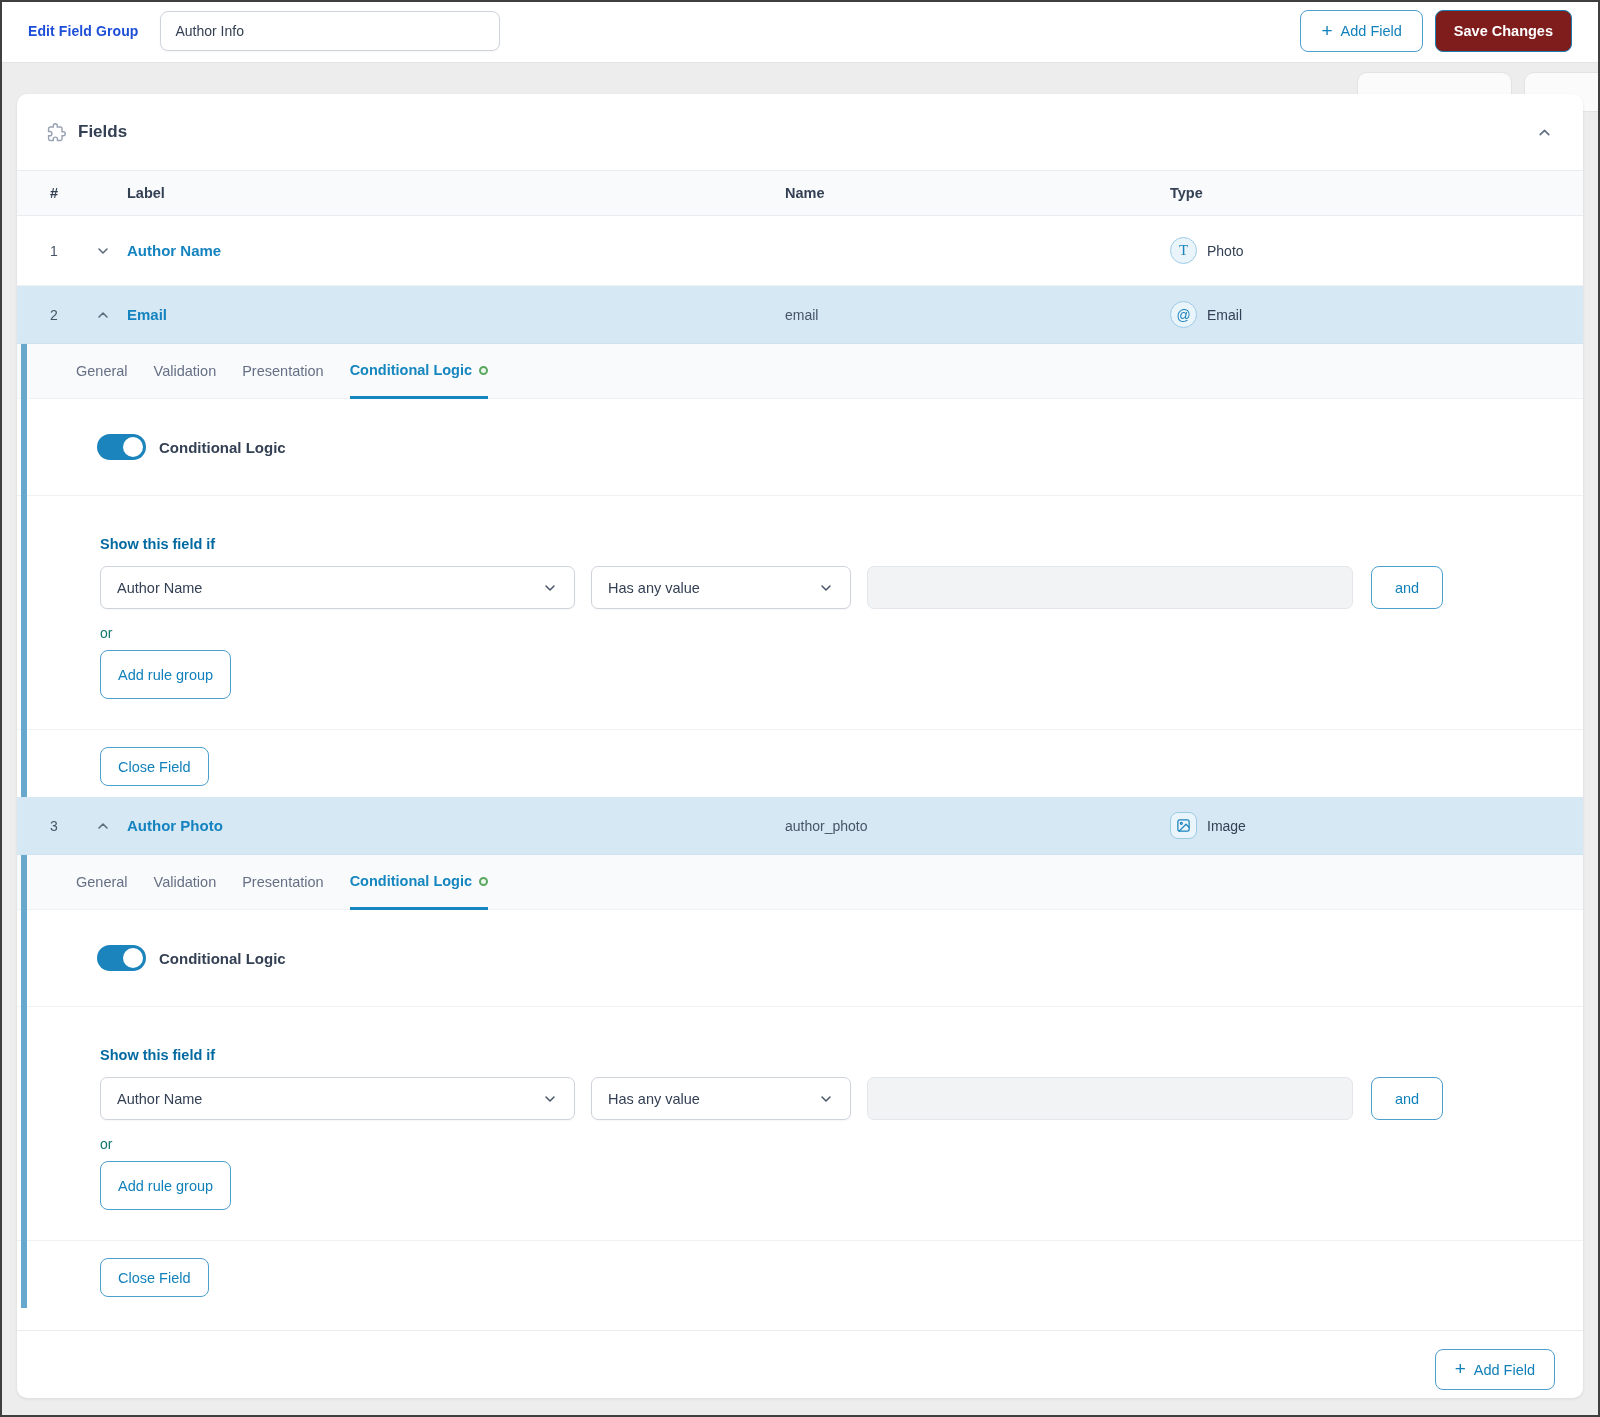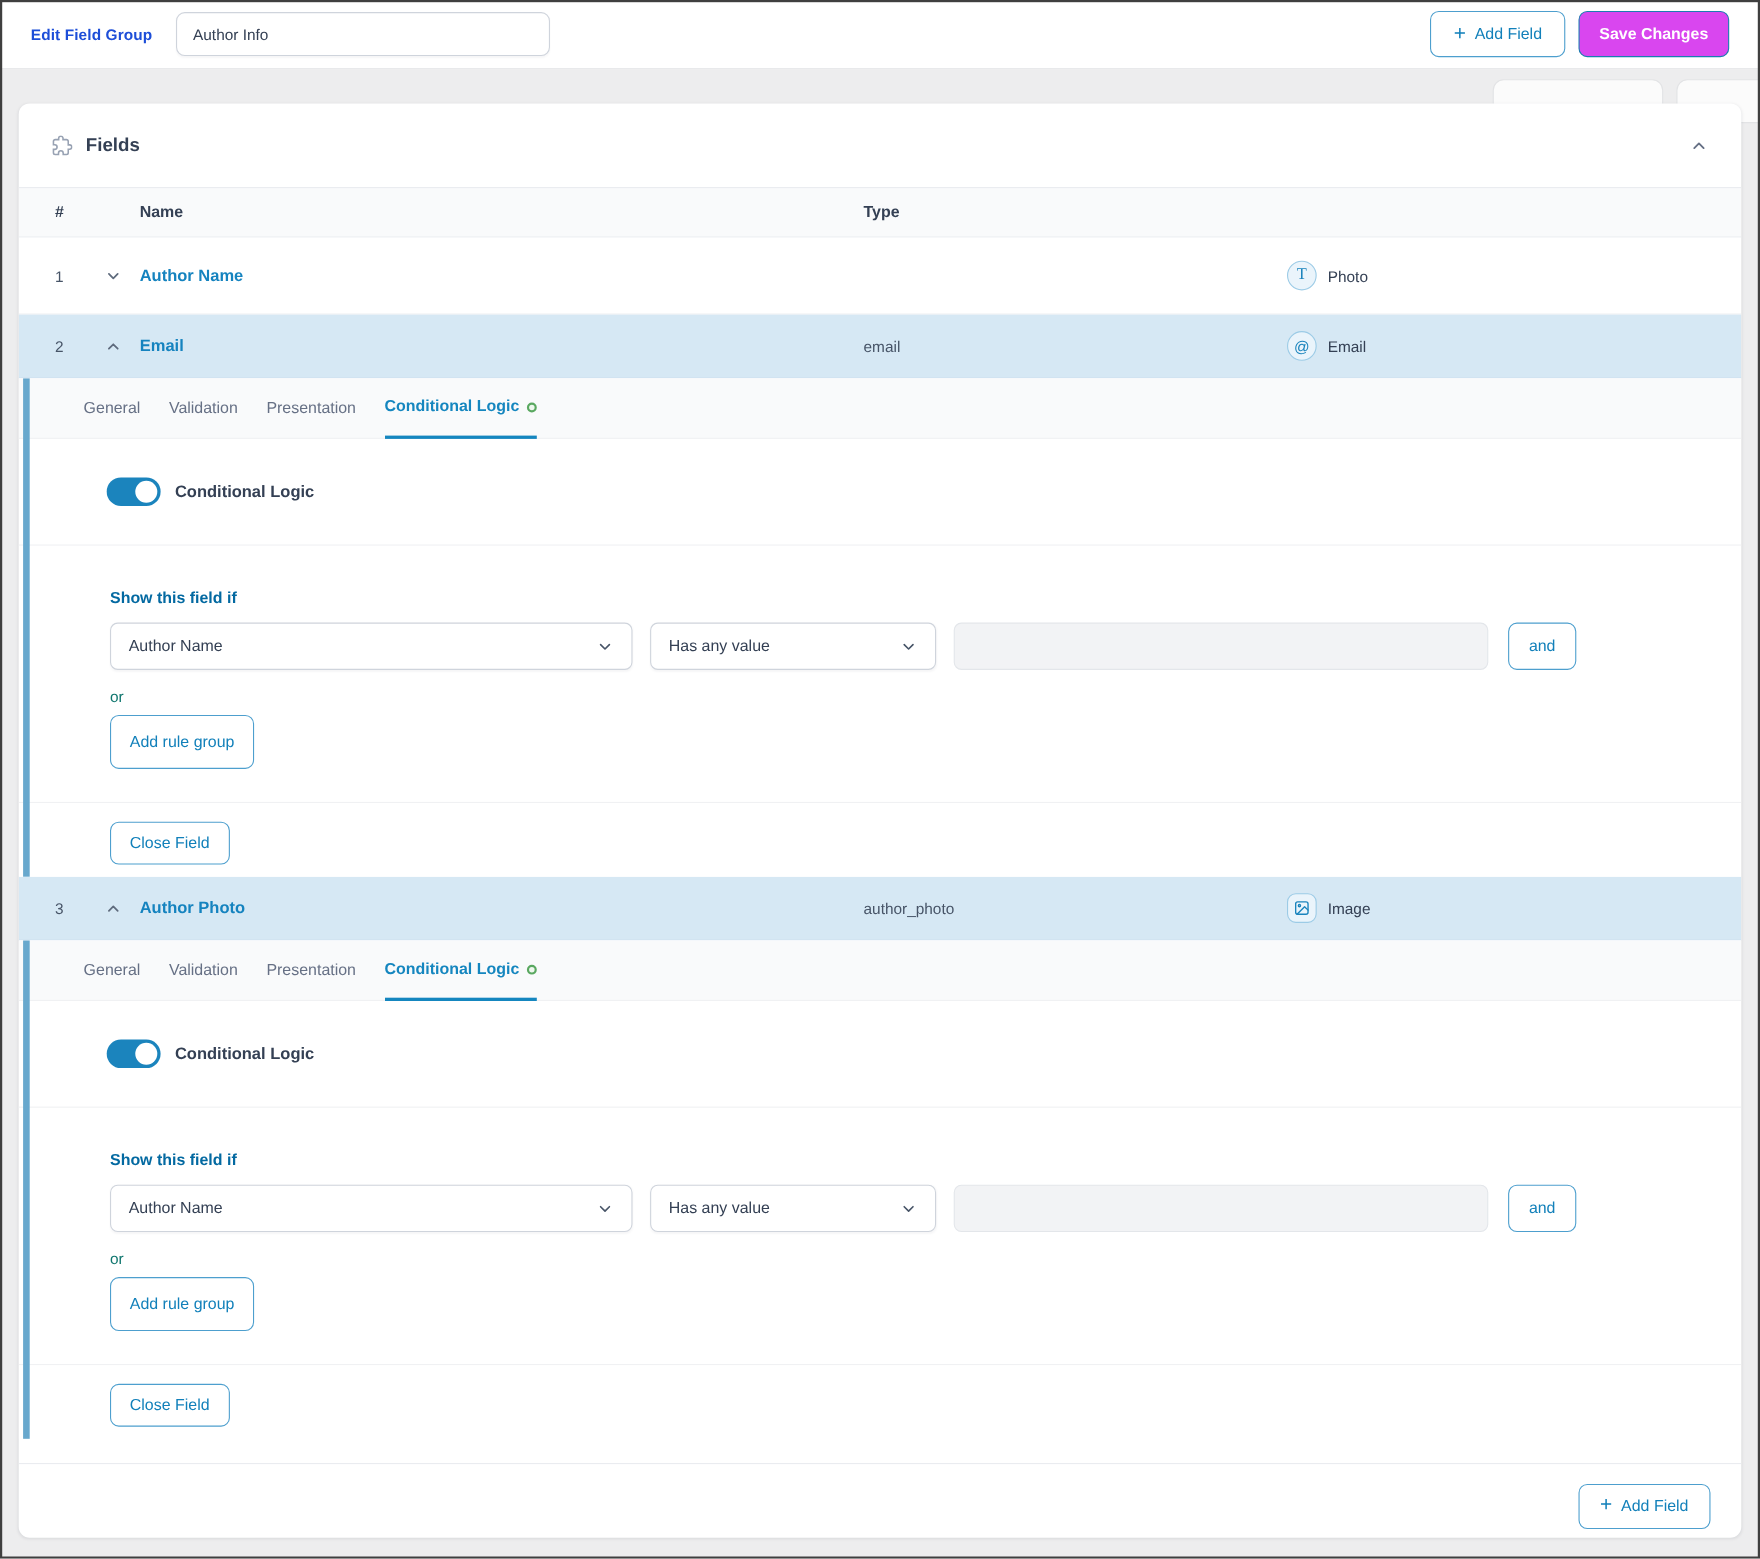--- a/index.html
+++ b/index.html
@@ -21,21 +21,21 @@
   .page-title { font-size:14px; font-weight:700; color:#1d4ed8; letter-spacing:.1px; }
   .title-input {
     margin-left:22px; width:340px; height:40px; border:1px solid #cfd4dc; border-radius:8px;
     padding:0 14px; font-size:14px; color:#344054; font-family:"Liberation Sans",sans-serif;
     box-shadow:0 1px 2px rgba(16,24,40,.04);
   }
   .topbar-actions { margin-left:auto; display:flex; gap:12px; }
   .btn { display:inline-flex; align-items:center; justify-content:center; gap:8px;
     border-radius:8px; font-size:14.5px; cursor:pointer; font-family:"Liberation Sans",sans-serif; }
   .btn-outline { background:#fff; border:1px solid #4d9fce; color:#1280ba; }
-  .btn-primary { background:#d946ef; border:1px solid #1b7db1; color:#fff; font-weight:600; }
+  .btn-primary { background:#7f1d1d; border:1px solid #1b7db1; color:#fff; font-weight:600; }
   .btn-add-top { height:42px; padding:0 20px; }
   .btn-save { height:42px; padding:0 18px; }
   .plus { font-size:19px; font-weight:400; line-height:1; position:relative; top:-1px; }
 
   .ghost-tab { position:absolute; top:72px; height:40px; background:#fbfbfb;
     border:1px solid #e2e3e5; border-radius:10px 10px 0 0; z-index:1; }
   .ghost-tab.g1 { left:1357px; width:155px; }
   .ghost-tab.g2 { left:1524px; width:90px; }
 
   
@@ -88,21 +88,21 @@
   .cond-title { font-size:14.5px; font-weight:700; color:#0369a1; }
   .rule-row { display:flex; align-items:center; gap:16px; margin-top:14px; }
   .select { height:43px; border:1px solid #cfd4dc; border-radius:7px; background:#fff;
     display:flex; align-items:center; justify-content:space-between; padding:0 16px;
     font-size:14.5px; color:#344054; cursor:pointer; box-shadow:0 1px 2px rgba(16,24,40,.04); }
   .select .chev { color:#475467; display:inline-flex; }
   .sel-field { width:475px; }
   .sel-op { width:260px; }
   .value-input { width:486px; height:43px; background:#f2f3f5; border:1px solid #e3e6ea;
     border-radius:7px; font-family:"Liberation Sans",sans-serif; }
-  .btn-and { width:62px; height:43px; margin-left:2px; }
+  .btn-and { width:72px; height:43px; margin-left:2px; }
   .or-label { margin-top:16px; font-size:14px; font-weight:400; color:#0f766e; }
   .btn-add-rule { margin-top:9px; height:49px; padding:0 17px; }
   .close-row { border-top:1px solid #f0f1f3; padding:17px 0 11px 83px; }
   .btn-close-field { height:39px; padding:0 17px; }
 
   
   .card-footer { margin-top:22px; border-top:1px solid #eaecf0;
     padding:18px 28px 0; display:flex; justify-content:flex-end; }
   .btn-add-bottom { height:41px; padding:0 19px; }
 
@@ -142,20 +142,21 @@
     <span class="collapse-btn">
       <svg width="17" height="17" viewBox="0 0 24 24" fill="none" stroke="currentColor" stroke-width="2.4" stroke-linecap="round" stroke-linejoin="round">
           <polyline points="6 15 12 9 18 15"></polyline>
         </svg>
     </span>
   </div>
 
   <div class="frow thead">
     <div>#</div>
     <div></div>
+    <div>Label</div>
     <div>Name</div>
     <div>Type</div>
   </div>
 
   <div class="frow drow white">
     <div class="row-index">1</div>
     <span class="row-chevron">
       <svg width="16" height="16" viewBox="0 0 24 24" fill="none" stroke="currentColor" stroke-width="2.4" stroke-linecap="round" stroke-linejoin="round">
           <polyline points="6 9 12 15 18 9"></polyline>
         </svg>

